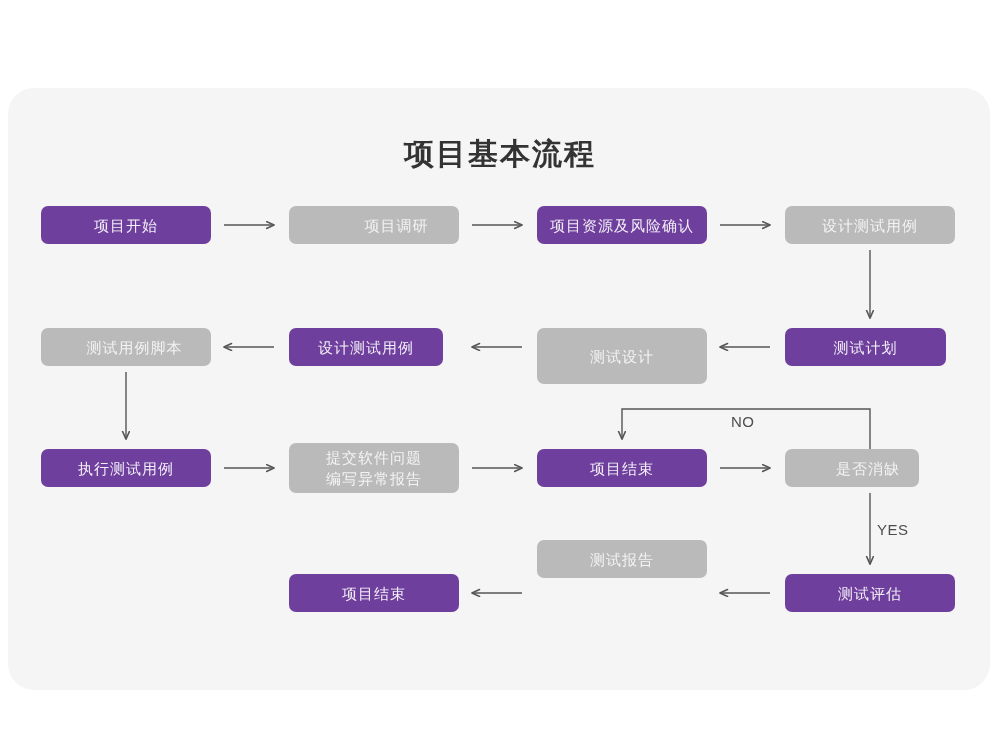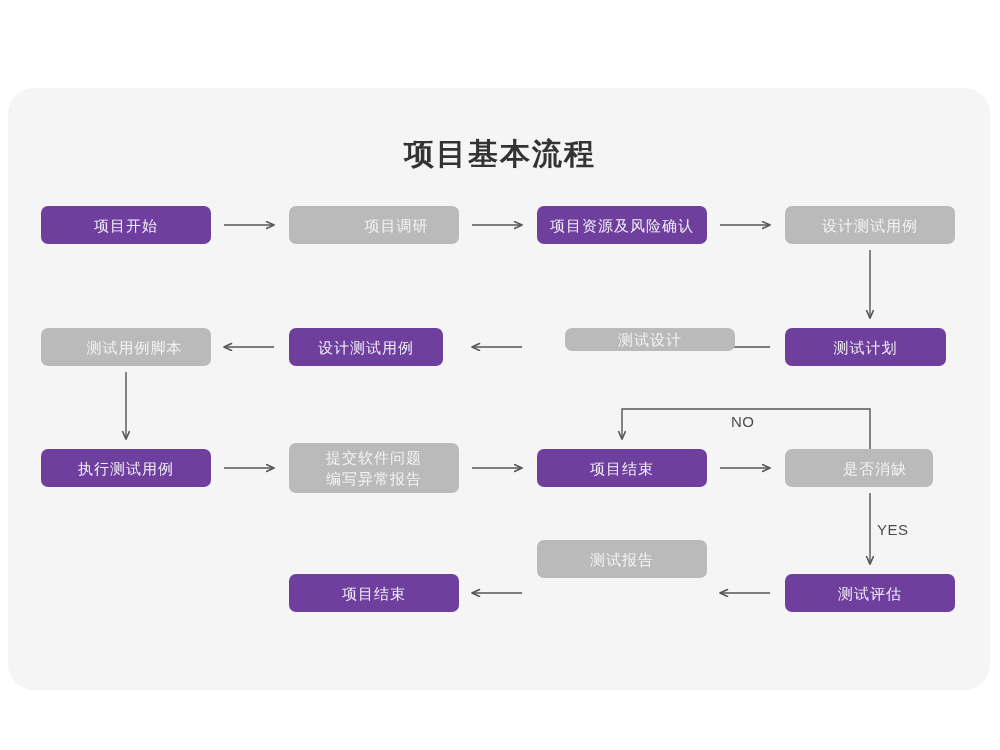--- a/index.html
+++ b/index.html
@@ -118,28 +118,28 @@
     </g>
   </svg>
 
   <div class="node purple" style="left:41px;  top:206px; width:170px; height:38px;">项目开始</div>
   <div class="node gray" style="left:289px; top:206px; width:170px; height:38px;padding-left:45px;">项目调研</div>
   <div class="node purple" style="left:537px; top:206px; width:170px; height:38px;">项目资源及风险确认</div>
   <div class="node gray" style="left:785px; top:206px; width:170px; height:38px;">设计测试用例</div>
 
   <div class="node gray" style="left:41px;  top:328px; width:170px; height:38px;padding-left:17px;">测试用例脚本</div>
   <div class="node purple" style="left:289px; top:328px; width:154px; height:38px;">设计测试用例</div>
-  <div class="node gray" style="left:537px; top:328px; width:170px; height:23px;margin-left:28px;">测试设计</div>
+  <div class="node gray" style="left:537px; top:328px; width:170px; height:56px;">测试设计</div>
   <div class="node purple" style="left:785px; top:328px; width:161px; height:38px;">测试计划</div>
 
   <div class="node purple" style="left:41px;  top:449px; width:170px; height:38px;">执行测试用例</div>
   <div class="node gray" style="left:289px; top:443px; width:170px; height:50px;">提交软件问题
 编写异常报告</div>
   <div class="node purple" style="left:537px; top:449px; width:170px; height:38px;">项目结束</div>
-  <div class="node gray" style="left:785px; top:449px; width:148px; height:38px;padding-left:32px;">是否消缺</div>
+  <div class="node gray" style="left:785px; top:449px; width:134px; height:38px;padding-left:32px;">是否消缺</div>
 
   <div class="node purple" style="left:289px; top:574px; width:170px; height:38px;">项目结束</div>
   <div class="node gray" style="left:537px; top:540px; width:170px; height:38px;">测试报告</div>
   <div class="node purple" style="left:785px; top:574px; width:170px; height:38px;">测试评估</div>
 
   <div class="edge-label" style="left:731px; top:413px;">NO</div>
   <div class="edge-label" style="left:877px; top:521px;">YES</div>
 
 </div>
 

